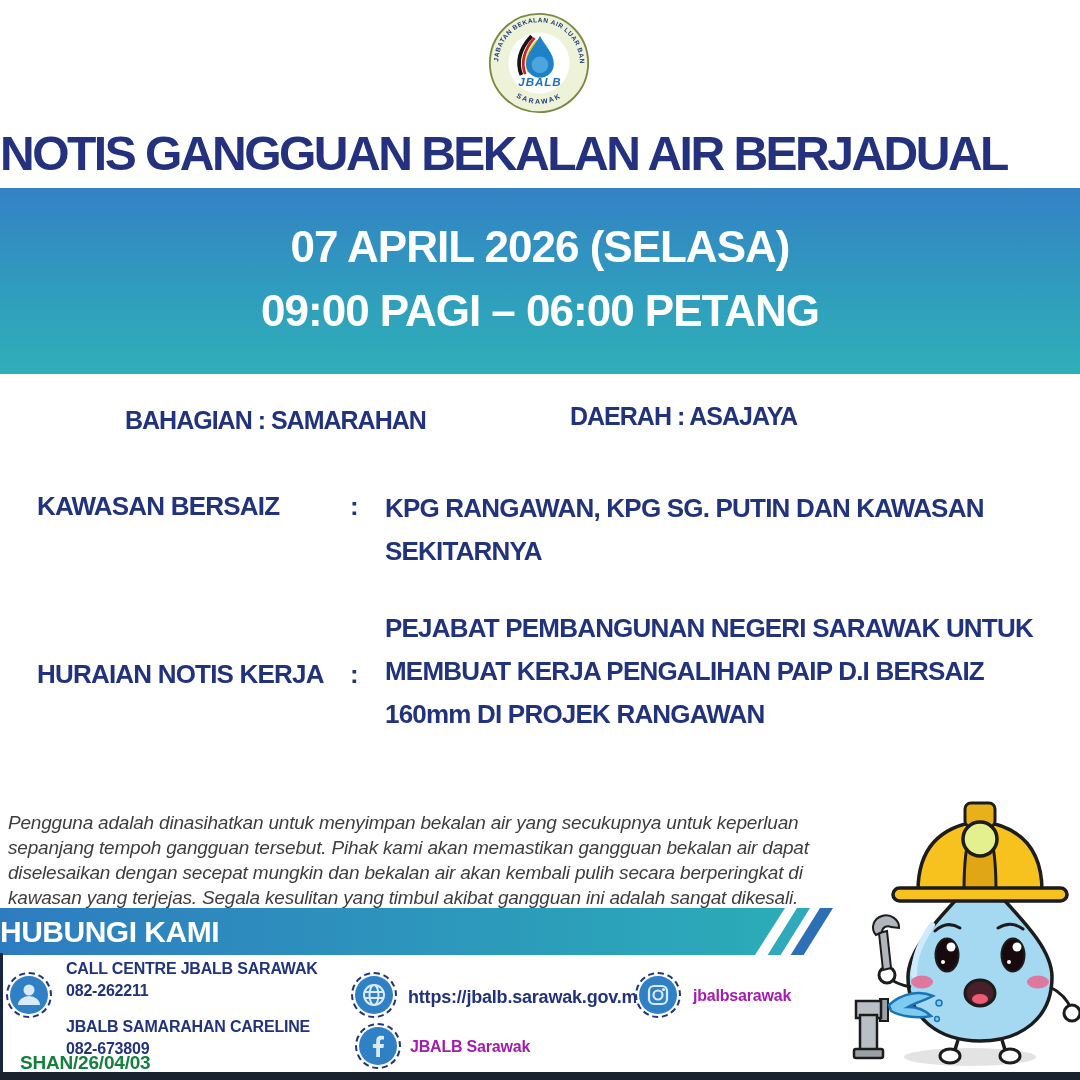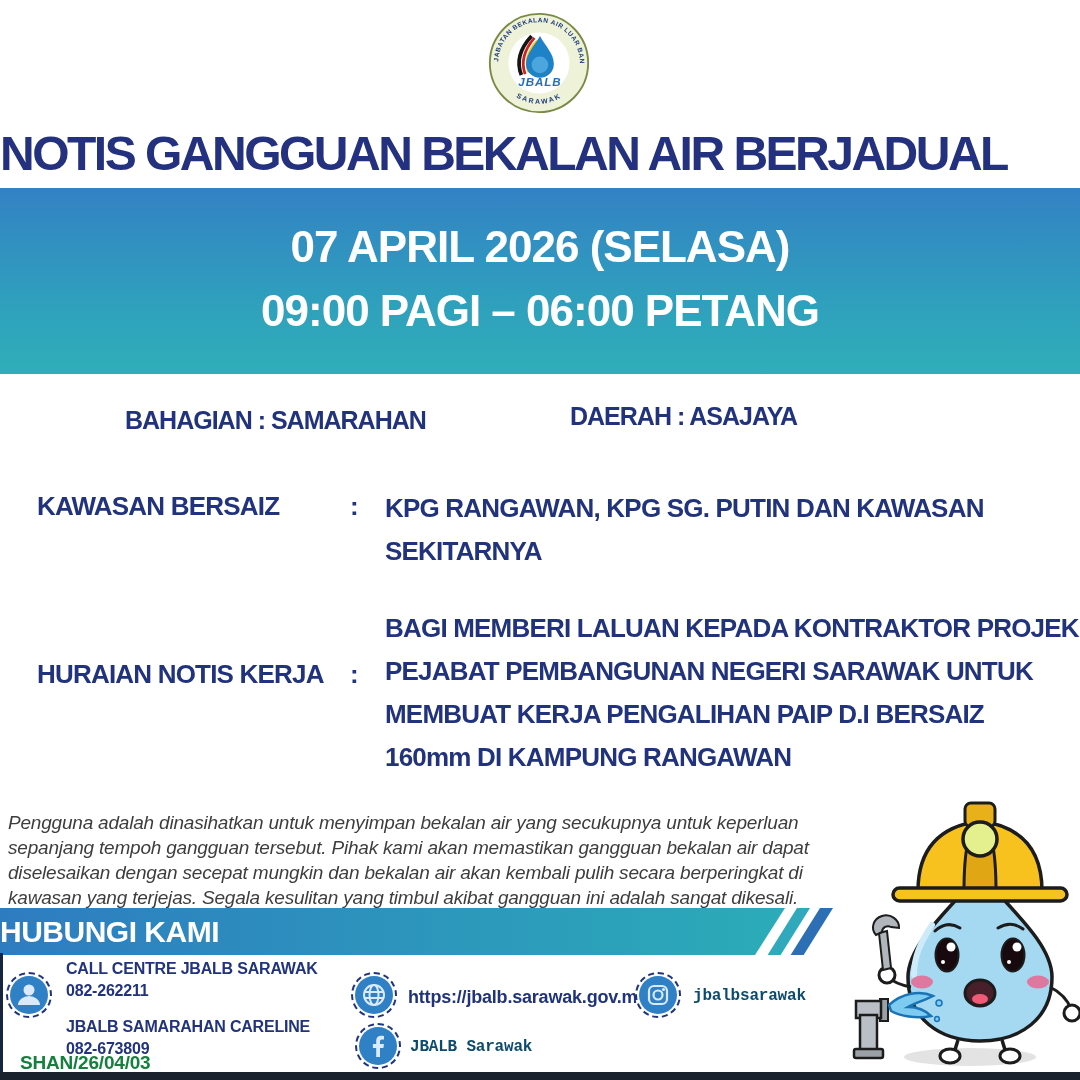--- a/index.html
+++ b/index.html
@@ -57,21 +57,21 @@
   .hk-s1{left:797px;background:#2fa9bb;}
   .hk-s2{left:820px;background:#2d6fb4;}
   
   .ring{
     position:absolute;border:2px dashed #21337c;border-radius:50%;
     width:46px;height:46px;box-sizing:border-box;
     display:flex;align-items:center;justify-content:center;background:#fff;
   }
   .ring svg{display:block;}
   .ftxt{position:absolute;font-weight:bold;font-size:16px;letter-spacing:-0.2px;color:#21337c;white-space:nowrap;}
-  .fblue{color:#0c4a6e;font-family:Liberation Mono, monospace;}
+  .fblue{color:#a21caf;}
   .ref{position:absolute;left:20px;top:1052px;font-size:19px;font-weight:bold;color:#15803d;letter-spacing:-0.2px;}
   .left-border{position:absolute;left:0;top:953px;width:3px;height:127px;background:#16243f;}
   .bottom-strip{position:absolute;left:0;top:1072px;width:1080px;height:8px;background:#1a222e;}
   
   .mascot{position:absolute;left:840px;top:795px;width:240px;height:278px;}
 </style>
 </head>
 <body>
 
 <div id="canvas">
@@ -119,24 +119,23 @@
     <div class="val">
       <div>KPG RANGAWAN, KPG SG. PUTIN DAN KAWASAN</div>
       <div>SEKITARNYA</div>
     </div>
   </div>
 
   <div class="detail" id="huraian">
     <div class="lbl">HURAIAN NOTIS KERJA</div>
     <div class="colon">:</div>
     <div class="val">
-      <div>BAGI MEMBERI LALUAN KEPADA KONTRAKTOR PROJEK</div>
       <div>PEJABAT PEMBANGUNAN NEGERI SARAWAK UNTUK</div>
       <div>MEMBUAT KERJA PENGALIHAN PAIP D.I BERSAIZ</div>
-      <div>160mm DI KAMPUNG RANGAWAN</div>
+      <div>160mm DI PROJEK RANGAWAN</div>
     </div>
   </div>
 
   <div class="disclaimer">
     <div>Pengguna adalah dinasihatkan untuk menyimpan bekalan air yang secukupnya untuk keperluan</div>
     <div>sepanjang tempoh gangguan tersebut. Pihak kami akan memastikan gangguan bekalan air dapat</div>
     <div>diselesaikan dengan secepat mungkin dan bekalan air akan kembali pulih secara berperingkat di</div>
     <div>kawasan yang terjejas. Segala kesulitan yang timbul akibat gangguan ini adalah sangat dikesali.</div>
   </div>
 

